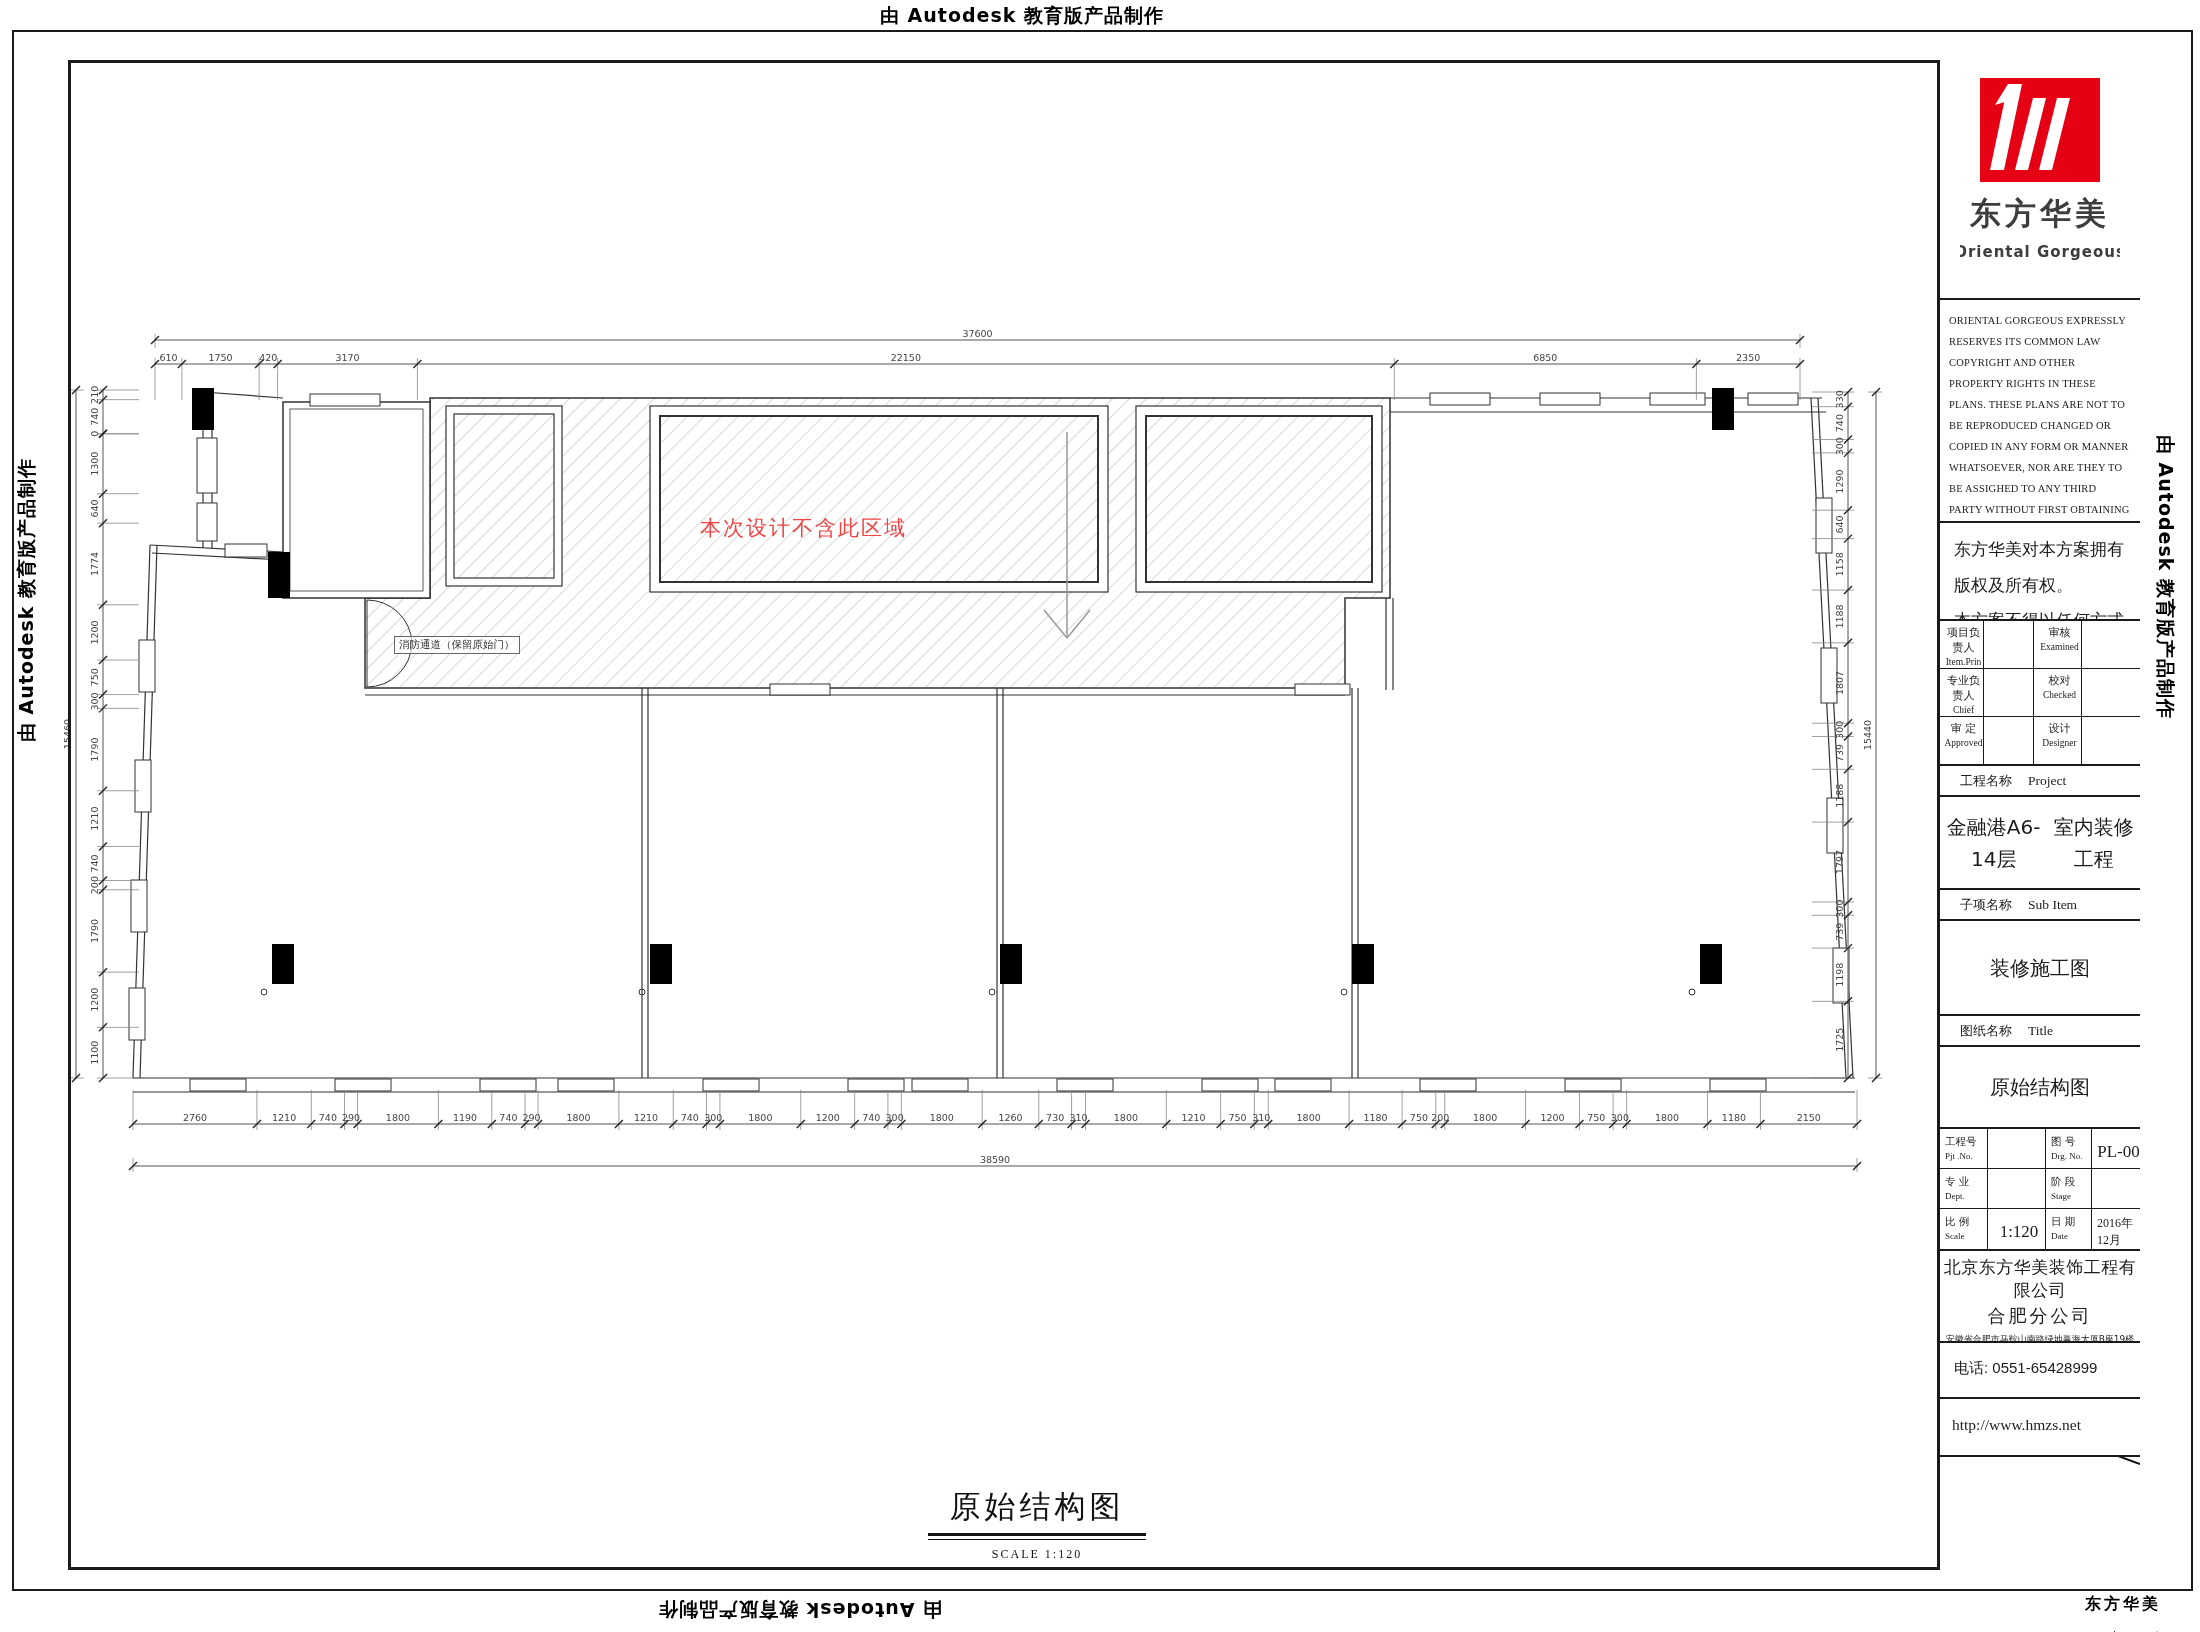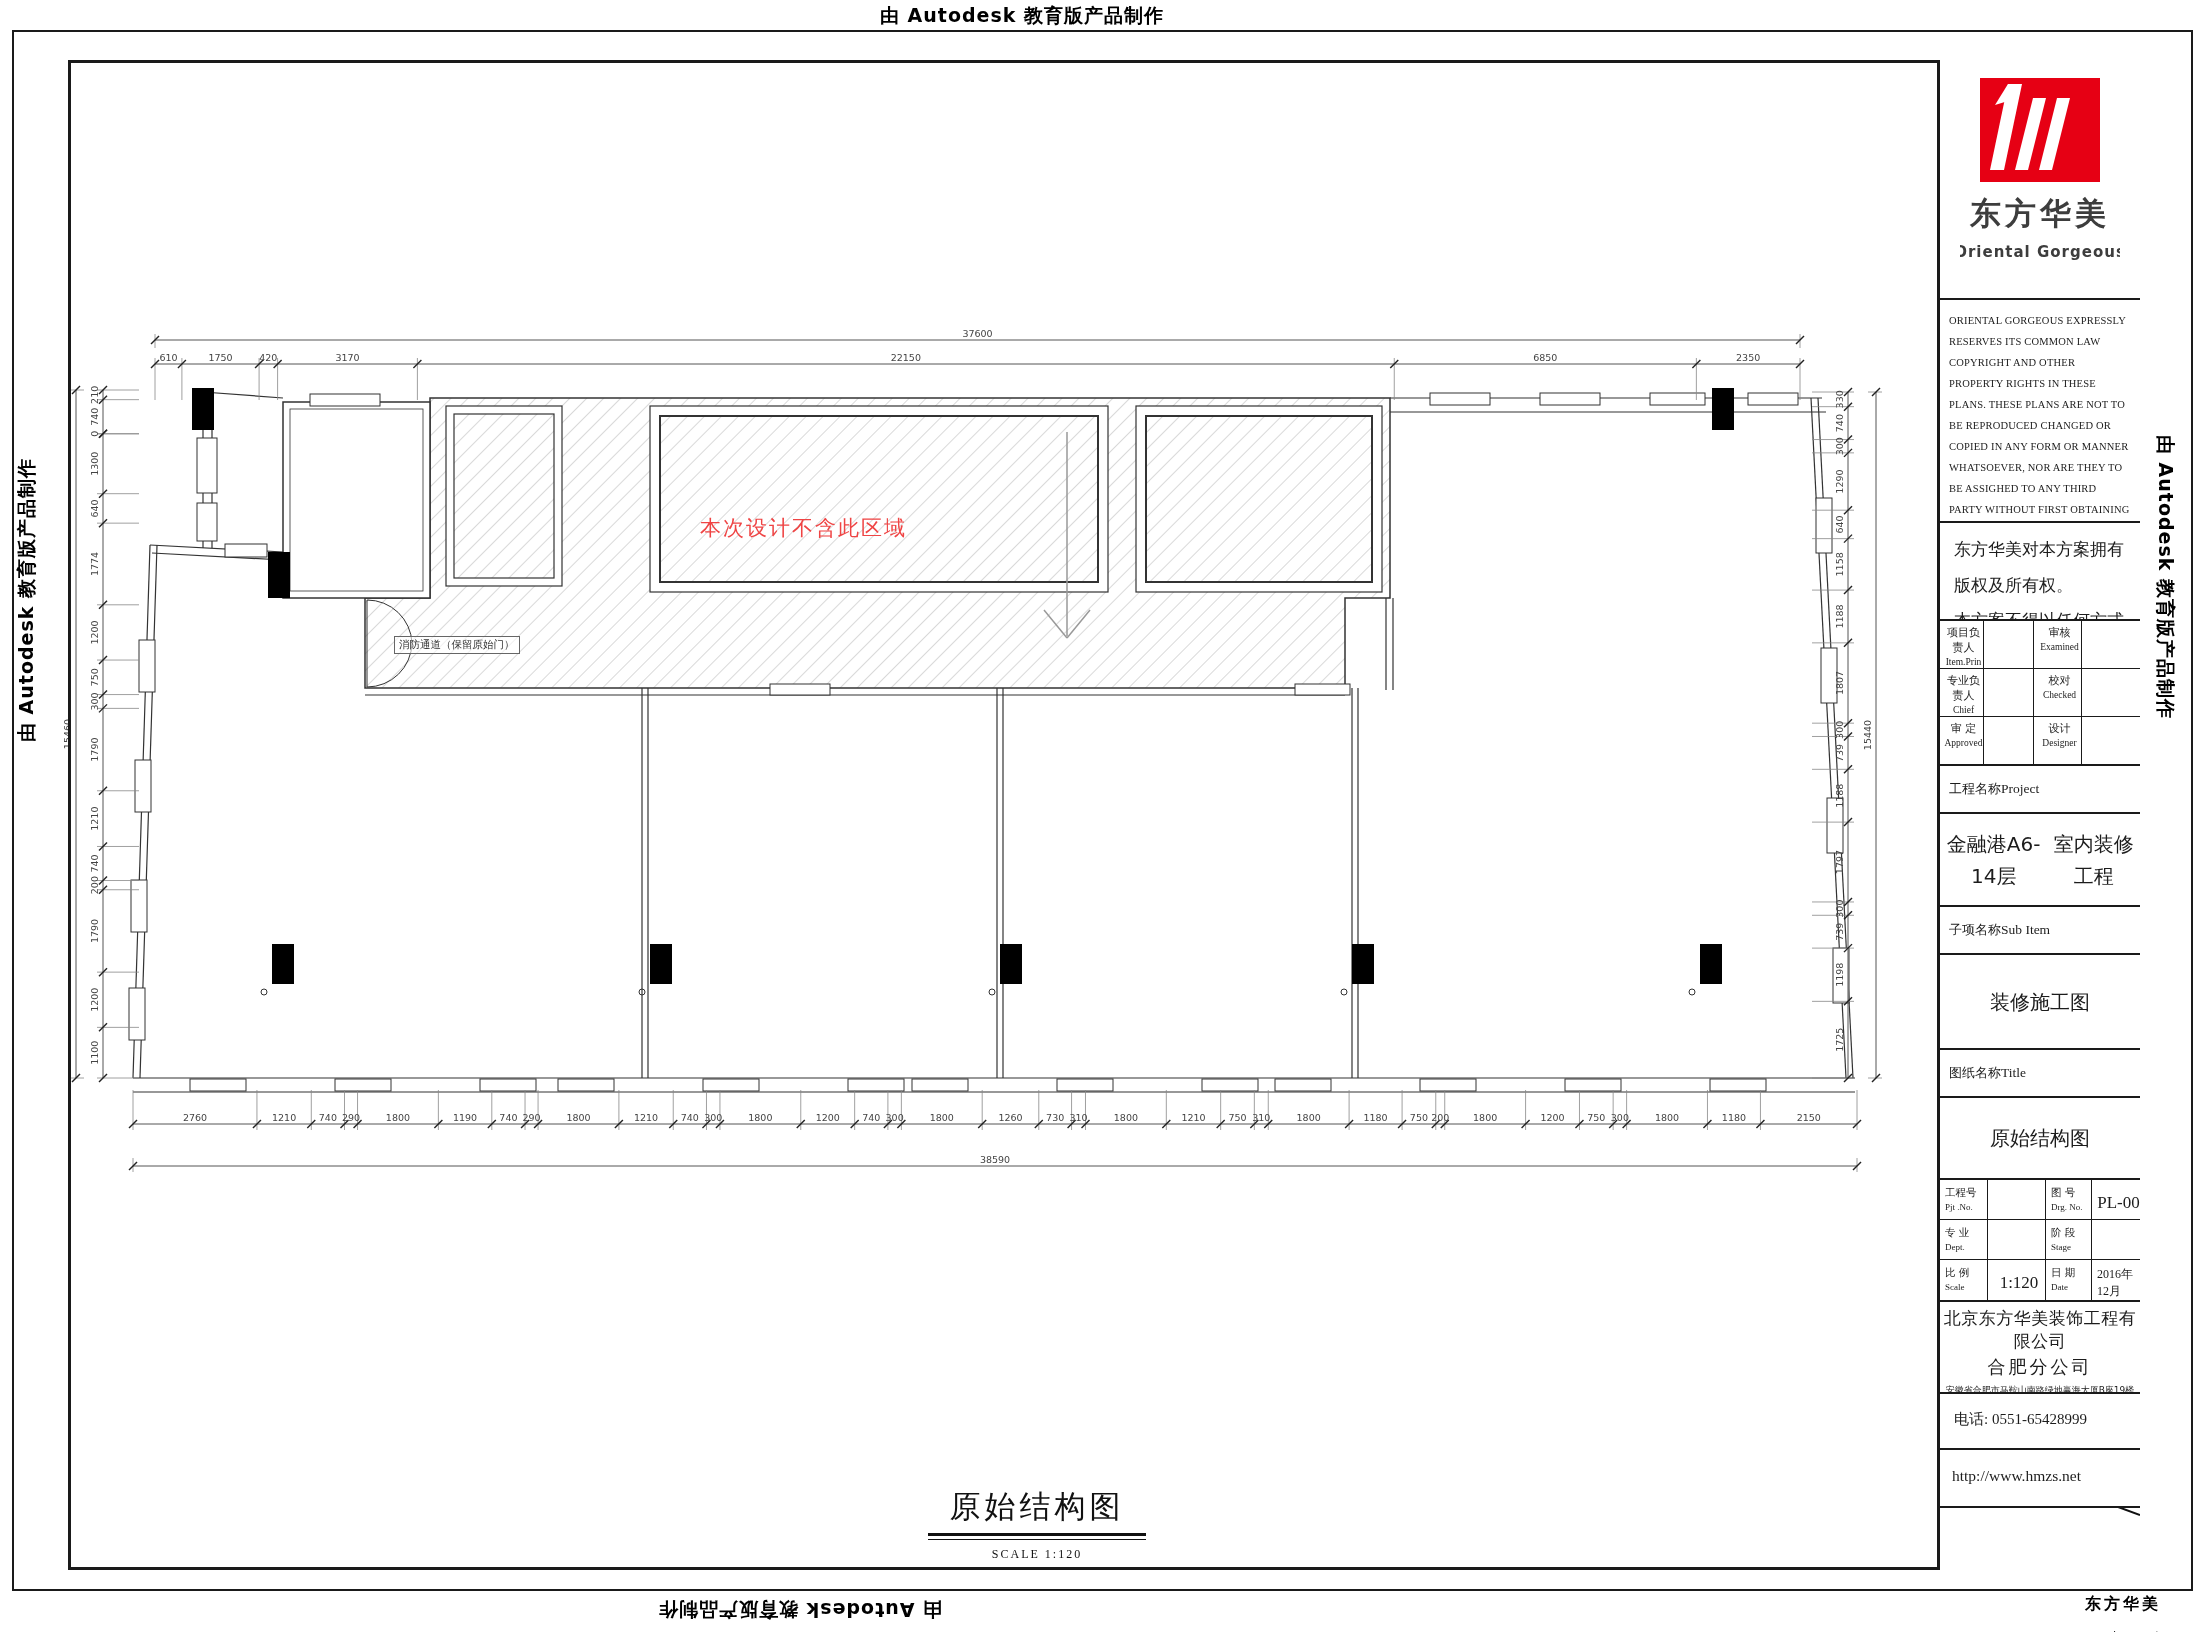--- a/index.html
+++ b/index.html
@@ -36,36 +36,36 @@
   .tb-copy-en{height:223px;padding:10px 9px 0 9px;font-size:10.5px;line-height:2.0;letter-spacing:.2px}
   .tb-copy-cn{height:98px;padding:9px 9px 0 14px;font-size:17px;line-height:2.1;font-family:"DejaVu Sans",sans-serif}
   .tb-table{height:145px;display:flex;flex-direction:column}
   .tb-trow{flex:1;display:flex;border-bottom:1.5px solid #1a1a1a;box-sizing:border-box}
   .tb-trow:last-child{border-bottom:none}
   .tb-cell{box-sizing:border-box;border-right:1.5px solid #1a1a1a;padding:4px 0 0 4px;text-align:center}
   .tb-cell:last-child{border-right:none}
   .tb-cell .cn{font-size:11px;font-family:"DejaVu Sans",sans-serif;display:block}
   .tb-cell .en{font-size:9.5px;display:block;margin-top:2px}
   .w60{width:44px}.w50{width:50px}.w48{width:48px}.w42{width:42px}.w58{width:58px}.w46{width:46px}
-  .tb-label-row{height:48px;display:flex;align-items:center;padding-left:9px;}
+  .tb-label-row{height:31px;display:flex;align-items:center;padding-left:20px;gap:16px}
   .tb-label-row .cn{font-size:13px;font-family:"DejaVu Sans",sans-serif}
   .tb-label-row .en{font-size:13.5px}
   .tb-big{display:flex;flex-direction:row;align-items:center;justify-content:center;
           font-size:20px;line-height:1.6;font-family:"DejaVu Sans",sans-serif;text-align:center}
   .h93{height:93px}.h95{height:95px}.h82{height:82px}
   .tb-grid .tb-cell{padding-top:6px;text-align:left;padding-left:5px}
   .tb-grid .cn{font-size:10.5px}
   .tb-grid .en{font-size:9px}
   .tb-gval{display:flex;align-items:center;justify-content:center;font-size:17px}
   .tb-gval.small{font-size:12px}
   .tb-company{height:92px;text-align:center;padding-top:5px}
   .tb-company .l1{font-size:17px;letter-spacing:.5px;font-family:"DejaVu Sans",sans-serif}
   .tb-company .l2{font-size:18px;letter-spacing:3px;margin-top:2px;font-family:"DejaVu Sans",sans-serif}
   .tb-company .l3{font-size:9px;margin-top:5px;font-family:"DejaVu Sans",sans-serif;color:#222}
-  .tb-phone{height:56px;font-size:15px;padding:16px 0 0 14px;font-family:Liberation Serif, serif}
+  .tb-phone{height:56px;font-size:15px;padding:16px 0 0 14px;font-family:Liberation Sans, sans-serif}
   .tb-url{height:58px;font-size:15.5px;padding:17px 0 0 12px}
   .tb-strip{height:34px;border-bottom:none}
   .fold{position:absolute;right:0;bottom:26px;width:92px;border-top:2.5px solid #111;
         transform:rotate(20deg);transform-origin:100% 50%}
   svg text{font-family:"DejaVu Sans",sans-serif}
 </style>
 </head>
 <body>
 
 <svg id="plan" class="abs" style="left:0;top:0" width="2200" height="1632" viewBox="0 0 2200 1632">

